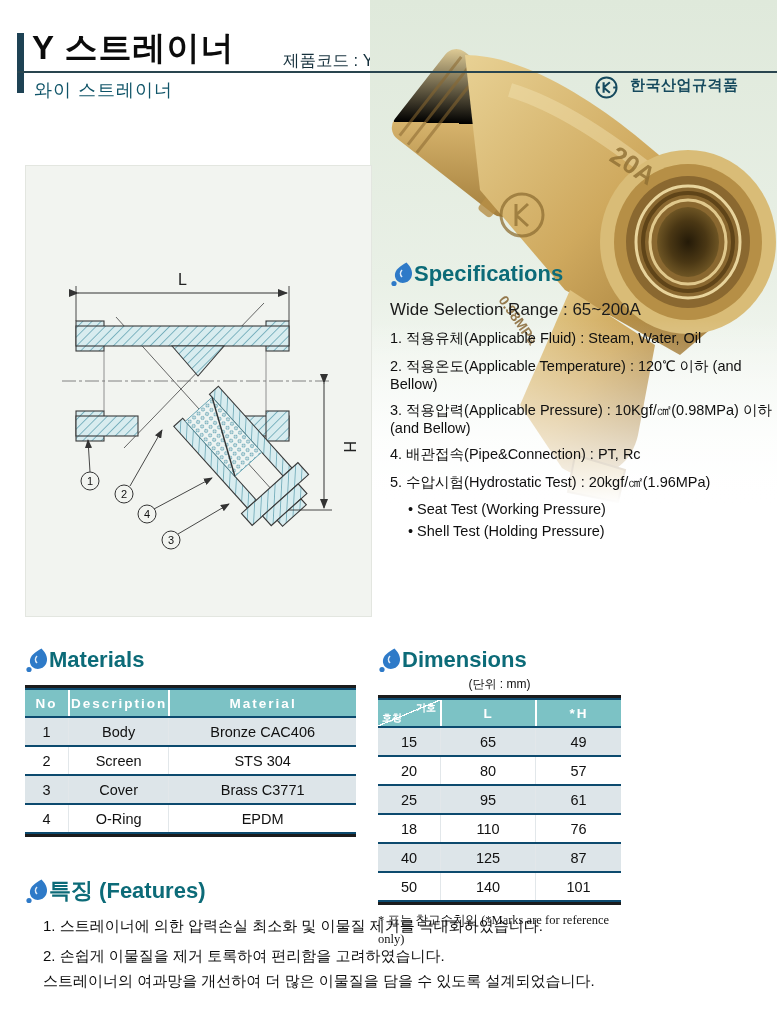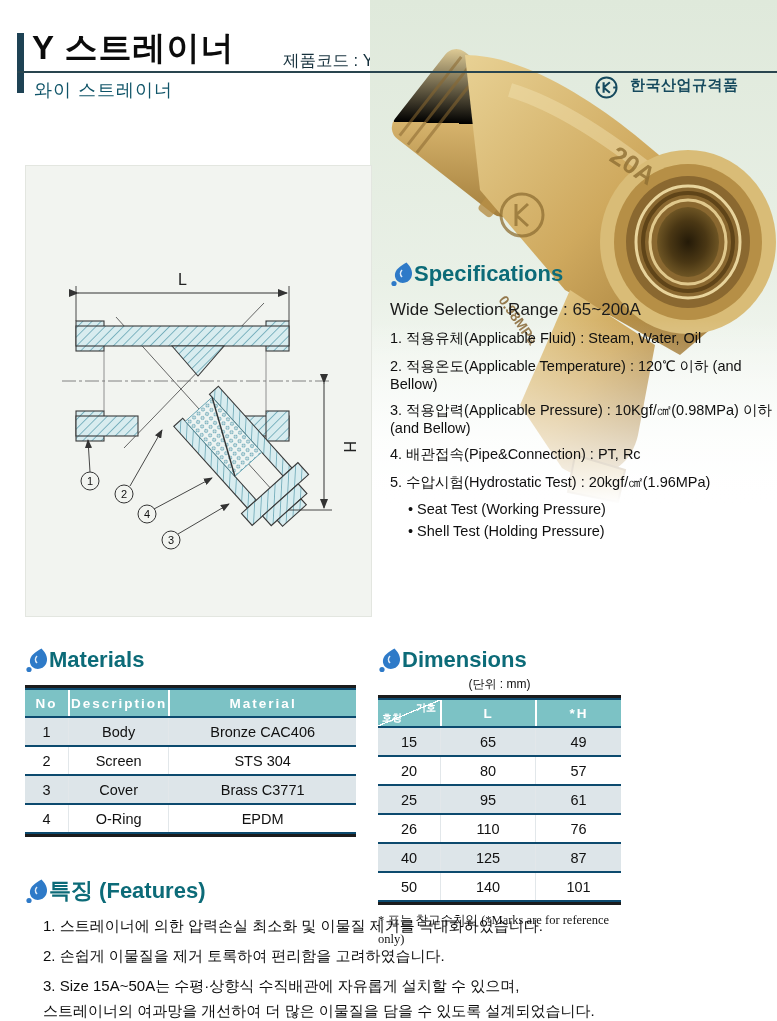--- a/index.html
+++ b/index.html
@@ -318,21 +318,21 @@
           <td>20</td>
           <td>80</td>
           <td>57</td>
         </tr>
         <tr class="shade">
           <td>25</td>
           <td>95</td>
           <td>61</td>
         </tr>
         <tr>
-          <td>26</td>
+          <td>18</td>
           <td>110</td>
           <td>76</td>
         </tr>
         <tr class="shade">
           <td>40</td>
           <td>125</td>
           <td>87</td>
         </tr>
         <tr>
           <td>50</td>
@@ -350,17 +350,16 @@
     <div class="sec-head">
       <svg class="drop" width="24" height="26" viewBox="0 0 24 26">
         <path d="M16.5 1.5 C21.5 6.5 23.5 12 21 17 C18.5 22 11.5 23.5 7.5 20 C3.8 16.7 4.2 10.8 8 7.5 C10.5 5.3 13.5 3.2 16.5 1.5 Z" fill="#2e7ac8"></path>
         <circle cx="4" cy="22.5" r="2.6" fill="#2e7ac8"></circle>
         <path d="M12 9 C10 11 10 14 12 16" stroke="#fff" stroke-width="1.6" fill="none" opacity="0.85"></path>
       </svg>
       <span>특징 (Features)</span>
     </div>
     <div class="feat-item">1. 스트레이너에 의한 압력손실 최소화 및 이물질 제거를 극대화하였습니다.</div>
     <div class="feat-item">2. 손쉽게 이물질을 제거 토록하여 편리함을 고려하였습니다.</div>
-    <div class="feat-item">3. Size 15A~50A는 수평·상향식 수직배관에 자유롭게 설치할 수 있으며,</div>
     <div class="feat-item feat-cont">스트레이너의 여과망을 개선하여 더 많은 이물질을 담을 수 있도록 설계되었습니다.</div>
   </div>
 
 </div>
 
 </body></html>

